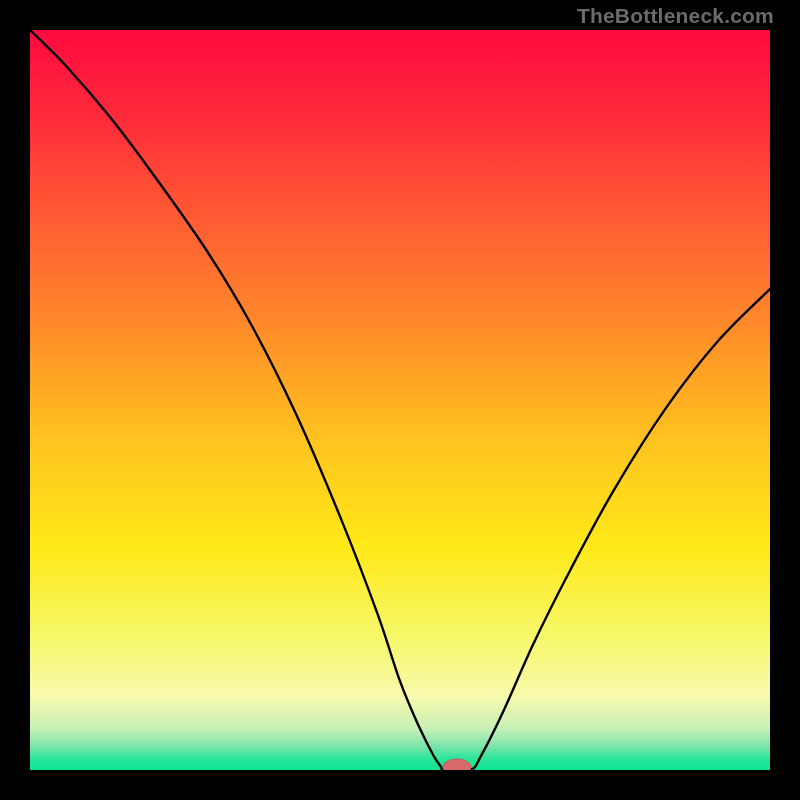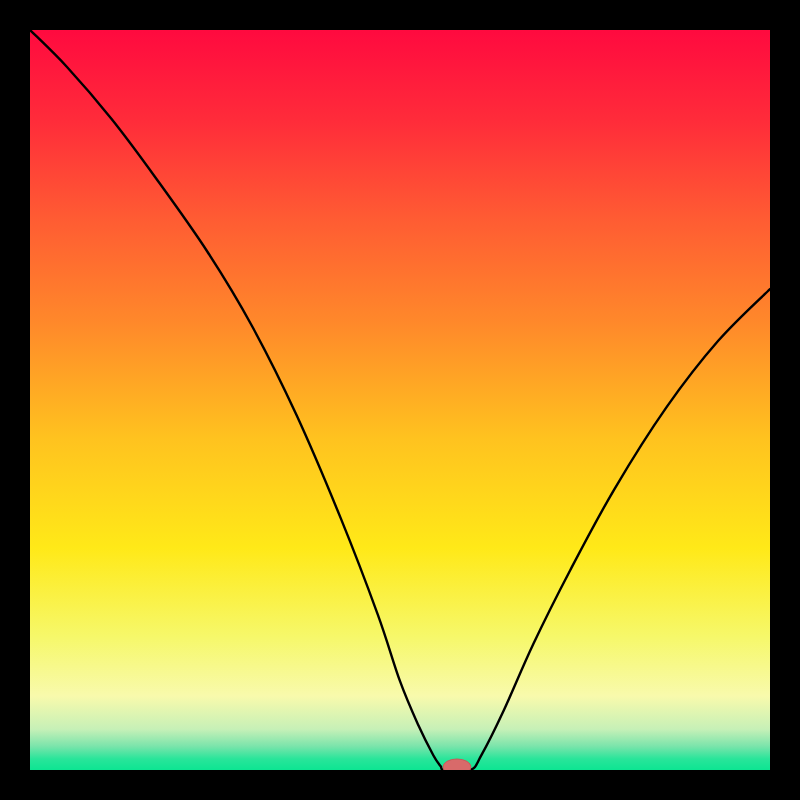--- a/index.html
+++ b/index.html
@@ -36,20 +36,21 @@
     font-size: 21px;
     font-weight: 600;
     color: #6b6b6b;
     letter-spacing: 0.2px;
   }
 </style>
 </head>
 <body>
 
 <div class="frame">
+  <div class="watermark">TheBottleneck.com</div>
 
   <div class="plot">
     <svg viewBox="0 0 740 740" preserveAspectRatio="none">
       <defs>
         <linearGradient id="bg-grad" x1="0" y1="0" x2="0" y2="1">
 
         <stop offset="0.00%" stop-color="#ff0a3f"></stop>
             <stop offset="12.00%" stop-color="#ff2b3a"></stop>
             <stop offset="25.00%" stop-color="#ff5a33"></stop>
             <stop offset="40.00%" stop-color="#ff8a2a"></stop>

